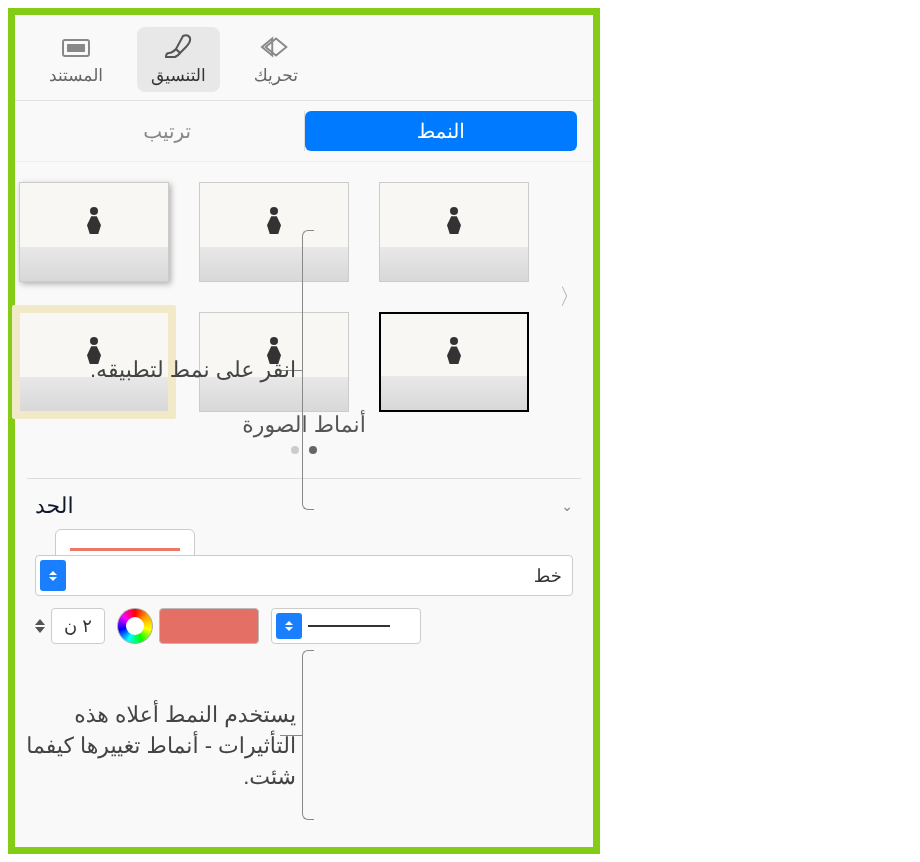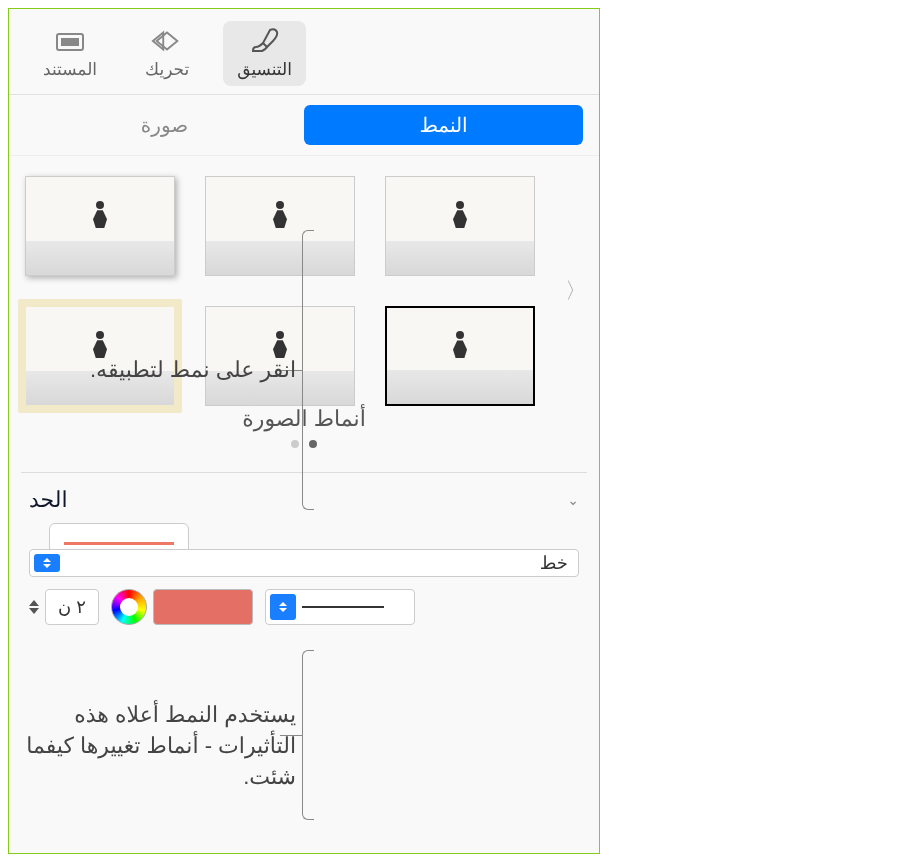--- a/index.html
+++ b/index.html
@@ -10,21 +10,21 @@
   height: 862px;
   position: relative;
   direction: rtl;
 }
 .inspector-panel {
   position: absolute;
   top: 8px;
   right: 320px;
   width: 592px;
   height: 846px;
-  border: 1px solid #84cc16;
+  border: 7px solid #84cc16;
   background: #f9f9f9;
   display: flex;
   flex-direction: column;
 }
 .toolbar {
   display: flex;
   justify-content: flex-start;
   gap: 20px;
   padding: 12px 20px 8px;
   border-bottom: 1px solid #e0e0e0;
@@ -151,21 +151,21 @@
   left: 20px;
 }
 .border-preview .redline { width:80%; height:3px; background:#e76; }
 .select-row {
   display:flex; margin-top:10px;
 }
 .select-full {
   flex:1;
   display:flex; align-items:center;
   background:#fff; border:1px solid #ccc; border-radius:4px;
-  height:28px; padding: 0 10px; font-size:18px; color:#333;
+  height:41px; padding: 0 10px; font-size:18px; color:#333;
   position:relative;
 }
 .select-caret {
   position:absolute; left:4px; top:4px; bottom:4px; width:26px;
   background:#1a7fff; border-radius:3px;
   display:flex; flex-direction:column; align-items:center; justify-content:center;
   gap:0px;
 }
 .select-caret::before, .select-caret::after {
   content:""; width:0; height:0; border-left:4px solid transparent; border-right:4px solid transparent;
@@ -241,42 +241,42 @@
   <div class="toolbar">
     <div class="toolbar-btn">
       <span class="icon">
         <svg width="30" height="22" viewBox="0 0 30 22">
             <rect x="2" y="4" width="26" height="16" rx="2" fill="none" stroke="#888" stroke-width="2"></rect>
             <rect x="6" y="8" width="18" height="8" fill="#888"></rect>
           </svg>
       </span>
       <span class="label">المستند</span>
     </div>
+    <div class="toolbar-btn active">
+      <span class="icon">
+        <svg width="30" height="28" viewBox="0 0 30 28">
+            <path d="M20 3 Q25 1 27 5 Q28 9 23 14 L17 20 L13 16 L20 3 Z" fill="none" stroke="#555" stroke-width="2"></path>
+            <path d="M13 16 Q9 20 6 20 Q3 20 3 24 L12 24 Q16 22 17 20" fill="none" stroke="#555" stroke-width="2"></path>
+          </svg>
+      </span>
+      <span class="label">التنسيق</span>
+    </div>
     <div class="toolbar-btn">
       <span class="icon">
         <svg width="34" height="24" viewBox="0 0 34 24">
             <path d="M6 12 L17 3 L28 12 L17 21 Z" fill="none" stroke="#888" stroke-width="2"></path>
             <path d="M2 12 L13 3 L13 21 Z" fill="none" stroke="#888" stroke-width="2"></path>
           </svg>
       </span>
       <span class="label">تحريك</span>
     </div>
-    <div class="toolbar-btn active">
-      <span class="icon">
-        <svg width="30" height="28" viewBox="0 0 30 28">
-            <path d="M20 3 Q25 1 27 5 Q28 9 23 14 L17 20 L13 16 L20 3 Z" fill="none" stroke="#555" stroke-width="2"></path>
-            <path d="M13 16 Q9 20 6 20 Q3 20 3 24 L12 24 Q16 22 17 20" fill="none" stroke="#555" stroke-width="2"></path>
-          </svg>
-      </span>
-      <span class="label">التنسيق</span>
-    </div>
   </div>
 
   <div class="tab-row">
-    <div class="tab">صورة</div>
+    <div class="tab divider">ترتيب</div>
     <div class="tab active">النمط</div>
   </div>
 
   <div class="styles-area">
     <div class="styles-grid-wrap">
       <div class="chevron">〈</div>
       <div class="styles-grid">
         <div class="style-thumb">
             <div class="sky"></div>
             <div class="ground"></div>

